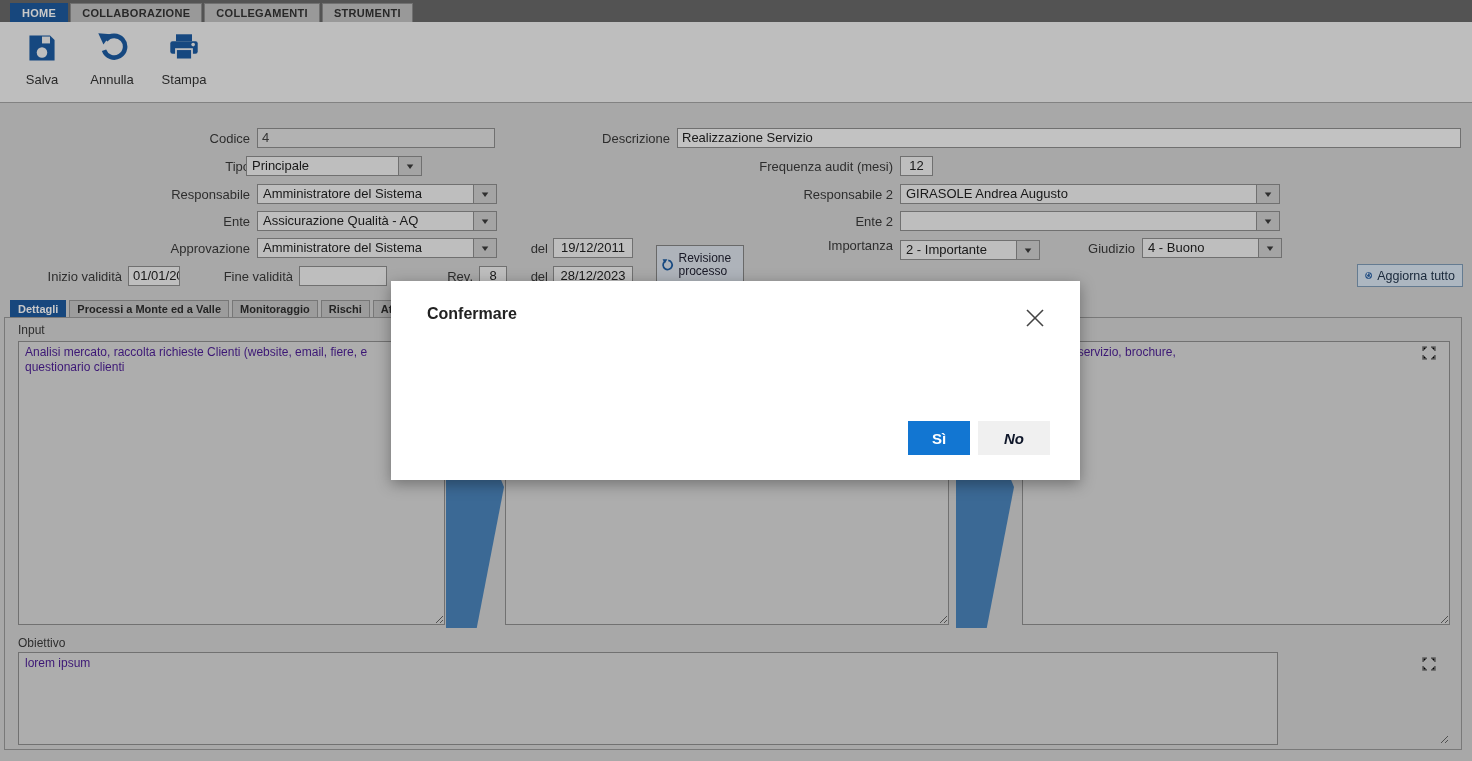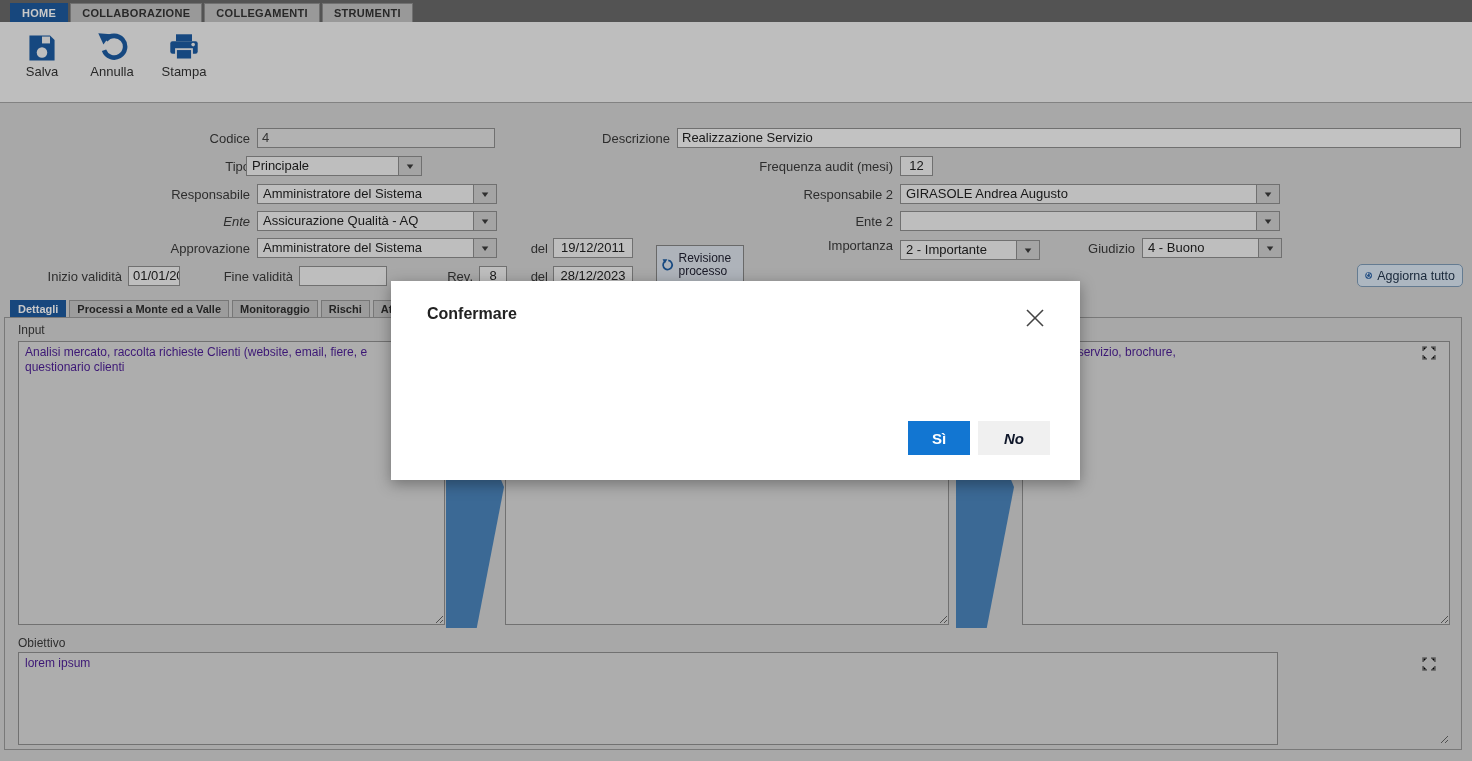--- a/index.html
+++ b/index.html
@@ -12,34 +12,34 @@
   .abs{position:absolute;}
   
   .topbar{left:0;top:0;width:1472px;height:22px;background:#6a6a6a;}
   .rtabs{left:10px;top:3px;display:flex;gap:2px;align-items:flex-end;}
   .rtab{height:19px;line-height:19px;padding:0 11px;font-size:11px;font-weight:bold;
         background:#c2c2c2;color:#333;letter-spacing:.3px;border:1px solid #8f8f8f;border-bottom:none;box-sizing:border-box;}
   .rtab.active{background:#1e5b9f;color:#fff;border-color:#1e5b9f;}
   .ribbon{left:0;top:22px;width:1472px;height:81px;background:#f1f1f1;border-bottom:1px solid #a6a6a6;box-sizing:border-box;}
   .rbtn{position:absolute;top:8px;width:72px;height:68px;display:flex;flex-direction:column;align-items:center;justify-content:flex-start;cursor:pointer;}
   .rbtn .ic{width:32px;height:32px;margin-top:2px;}
-  .rbtn .cap{font-size:13px;color:#333;margin-top:0;}
+  .rbtn .cap{font-size:13px;color:#333;margin-top:8px;}
   
   .lbl{font-size:13px;color:#3a3a3a;text-align:right;line-height:16px;white-space:nowrap;}
   .field{box-sizing:border-box;height:20px;line-height:18px;background:#f2f2f2;border:1px solid #8f8f8f;
          font-size:13px;color:#222;padding:0 4px;white-space:nowrap;overflow:hidden;}
   .field.disabled{background:#e2e2e2;color:#444;}
   .field.center{text-align:center;}
   .dd{box-sizing:border-box;height:20px;background:#f2f2f2;border:1px solid #8f8f8f;display:flex;}
   .dd .dd-text{flex:1;font-size:13px;color:#222;line-height:18px;padding:0 5px;white-space:nowrap;overflow:hidden;}
   .dd .dd-btn{width:22px;background:#d0d0d0;border-left:1px solid #8f8f8f;display:flex;align-items:center;justify-content:center;}
   .dd .dd-btn span{font-size:8px;color:#3c3c3c;transform:scaleX(1.4);}
   .pushbtn{box-sizing:border-box;background:#dde4ec;border:1px solid #868686;display:flex;align-items:center;gap:4px;padding:2px 5px;cursor:pointer;}
   .pushbtn .txt{font-size:12px;color:#223;line-height:13px;}
-  .bluebtn{box-sizing:border-box;background:#dce8f5;border:1px solid #7f9db9;border-radius:5px;display:flex;align-items:center;gap:5px;padding:2px 7px;cursor:pointer;}
+  .bluebtn{box-sizing:border-box;background:#dce8f5;border:1px solid #7f9db9;border-radius:0;display:flex;align-items:center;gap:5px;padding:2px 7px;cursor:pointer;}
   .bluebtn .txt{font-size:12.5px;color:#23364d;white-space:nowrap;}
   
   .ctabs{left:10px;top:300px;display:flex;gap:3px;align-items:flex-end;}
   .ctab{height:17px;line-height:17px;padding:0 7px;font-size:11px;font-weight:bold;background:#c6c6c6;color:#2e2e2e;
         border:1px solid #979797;border-bottom:none;box-sizing:border-box;white-space:nowrap;}
   .ctab.active{background:#1e5b9f;color:#fff;border-color:#1e5b9f;}
   .groupbox{left:4px;top:317px;width:1458px;height:433px;border:1px solid #9a9a9a;box-sizing:border-box;}
   .panel-label{font-size:12px;color:#3a3a3a;}
   .ta{box-sizing:border-box;background:#dcdcdc;border:1px solid #909090;font-size:12px;color:#4c1d95;
       padding:3px 6px;white-space:pre-line;line-height:15px;overflow:hidden;}
@@ -118,21 +118,21 @@
     </span>
 </div>
 <div class="abs lbl" style="left:733px;top:187px;width:160px;">Responsabile 2</div>
 <div class="abs dd" style="left:900px;top:184px;width:380px;">
   <span class="dd-text">GIRASOLE Andrea Augusto</span>
   <span class="dd-btn">
       <span>▼</span>
     </span>
 </div>
 
-<div class="abs lbl" style="left:130px;top:214px;width:120px;font-style:italic;">Ente</div>
+<div class="abs lbl" style="left:130px;top:214px;width:120px;">Ente</div>
 <div class="abs dd" style="left:257px;top:211px;width:240px;">
   <span class="dd-text">Assicurazione Qualità - AQ</span>
   <span class="dd-btn">
       <span>▼</span>
     </span>
 </div>
 <div class="abs lbl" style="left:733px;top:214px;width:160px;">Ente 2</div>
 <div class="abs dd" style="left:900px;top:211px;width:380px;">
   <span class="dd-text"></span>
   <span class="dd-btn">

